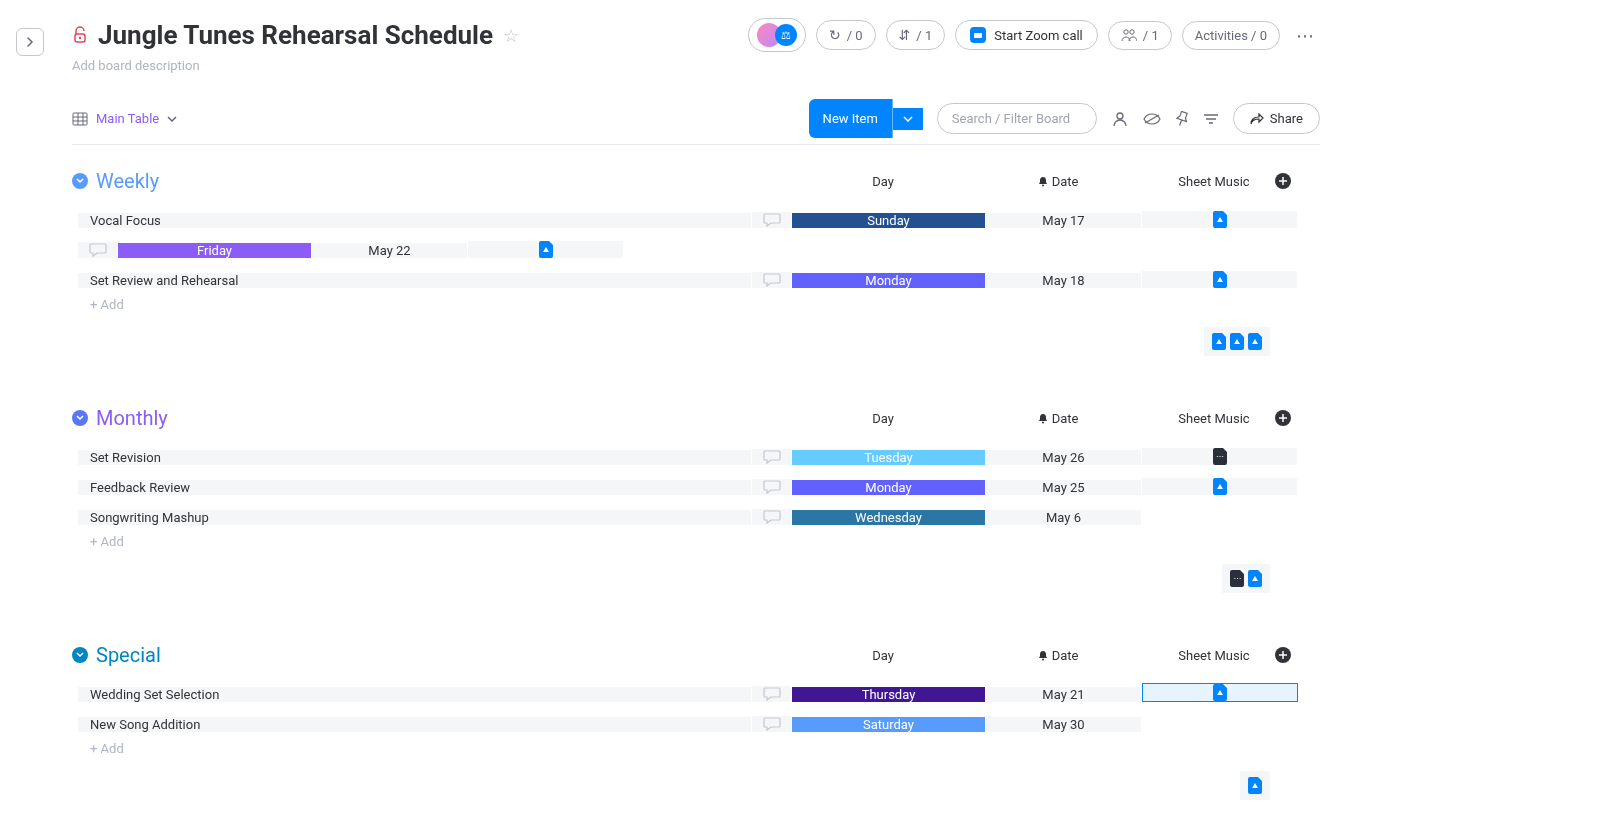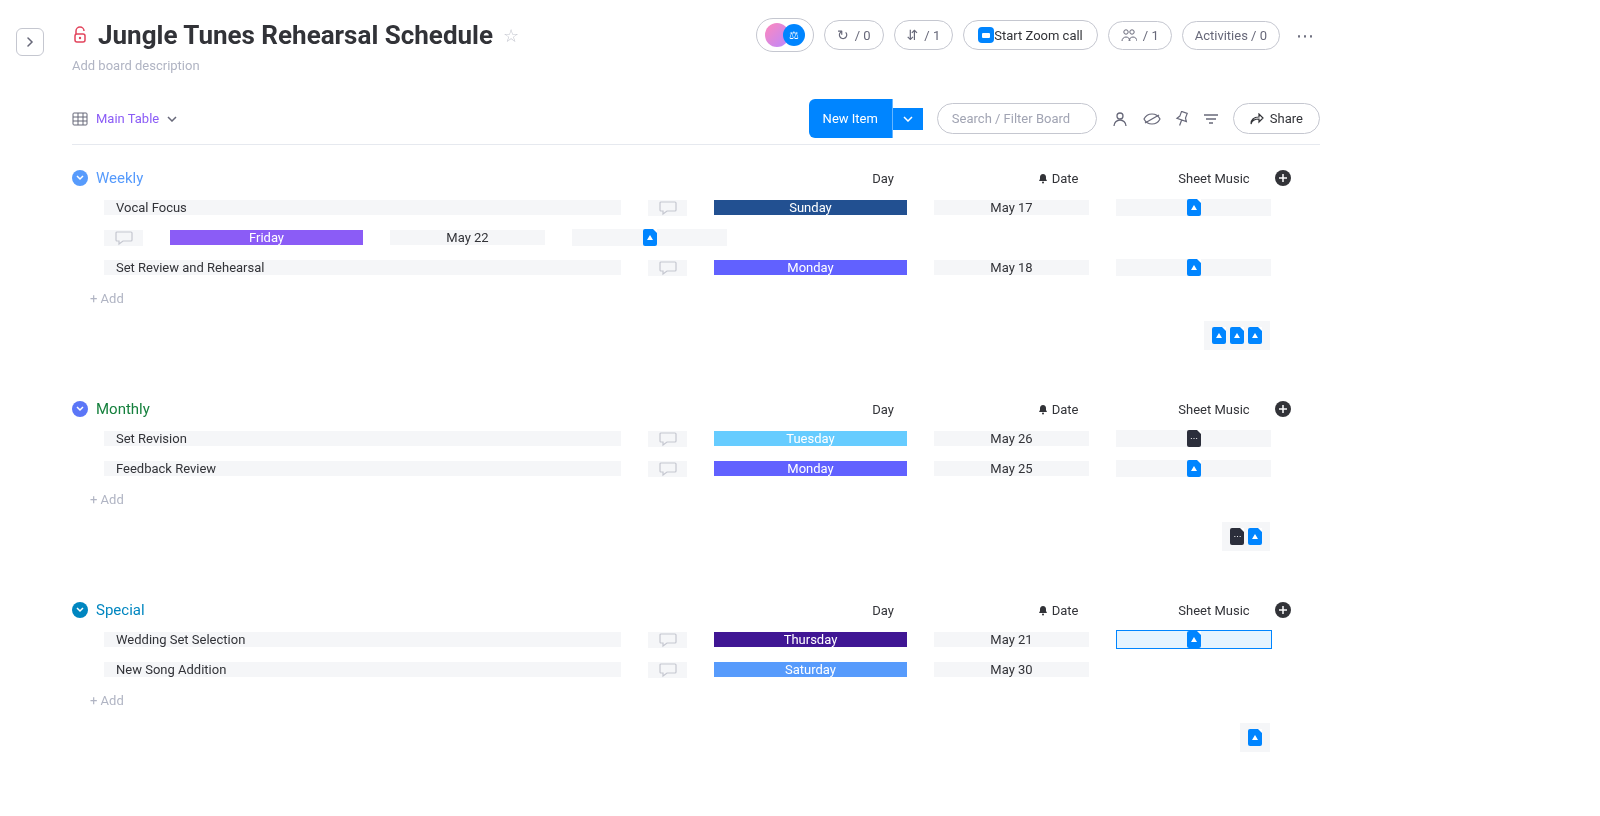--- a/index.html
+++ b/index.html
@@ -10,48 +10,48 @@
 .header { display: flex; align-items: center; gap: 10px; }
 .lock { color: #e2445c; font-size: 18px; }
 .title { font-size: 26px; font-weight: 700; }
 .star { color: #c5c7d0; font-size: 18px; cursor: pointer; }
 .header-right { margin-left: auto; display: flex; align-items: center; gap: 10px; }
 .avatar { width: 24px; height: 24px; border-radius: 50%; background: linear-gradient(135deg,#f8b,#b8f); display: inline-block; }
 .avatar-pair { display: flex; align-items: center; gap: -4px; border: 1px solid #c5c7d0; border-radius: 18px; padding: 4px 8px; }
 .avatar-pair .integ { width: 22px; height: 22px; border-radius: 50%; background: #0085ff; color: #fff; font-size: 11px; display: flex; align-items: center; justify-content: center; margin-left: -6px; }
 .pill { border: 1px solid #c5c7d0; border-radius: 18px; padding: 6px 12px; display: flex; align-items: center; gap: 6px; cursor: pointer; color: #676879; background: #fff; }
 .pill .ico { font-size: 14px; }
-.zoom-btn { border: 1px solid #c5c7d0; border-radius: 18px; padding: 6px 14px; display: flex; align-items: center; gap: 0; cursor: pointer; color: #323338; text-align: center; }
+.zoom-btn { border: 1px solid #c5c7d0; border-radius: 18px; padding: 6px 14px; display: flex; align-items: center; gap: 8px; cursor: pointer; color: #323338; text-align: center; }
 .zoom-ico { width: 16px; height: 16px; background: #0085ff; border-radius: 4px; display: flex; align-items: center; justify-content: center; }
 .zoom-ico::before { content: ""; width: 8px; height: 5px; background: #fff; border-radius: 1px; }
 .dots { font-size: 18px; color: #676879; cursor: pointer; padding: 4px 6px; }
 .desc { color: #b0b4c3; font-size: 13px; margin-top: 6px; }
 .toolbar { display: flex; align-items: center; margin-top: 26px; border-bottom: 1px solid #e6e9ef; padding-bottom: 6px; }
 .view-sel { display: flex; align-items: center; gap: 8px; cursor: pointer; color: #8b5cf6; }
 .view-sel .ico { color: #676879; }
 .toolbar-right { margin-left: auto; display: flex; align-items: center; gap: 14px; }
 .newitem { display: flex; align-items: center; border-radius: 6px; overflow: hidden; }
 .newitem .main-b { background: #0085ff; color: #fff; padding: 12px 14px; cursor: pointer; border-right: 1px solid rgba(255,255,255,.4); }
 .newitem .dd-b { background: #0085ff; color: #fff; padding: 8px 10px; cursor: pointer; }
 .search { border: 1px solid #c5c7d0; border-radius: 18px; padding: 7px 14px; width: 160px; color: #a1a4b3; cursor: text; }
 .tico { color: #676879; cursor: pointer; font-size: 16px; }
 .share-btn { border: 1px solid #c5c7d0; border-radius: 18px; padding: 7px 16px; display: flex; align-items: center; gap: 6px; cursor: pointer; }
 .content { padding-top: 24px; }
 .group { margin-bottom: 50px; }
 .ghead { display: flex; align-items: center; gap: 8px; margin-bottom: 6px; }
 .collapse { width: 16px; height: 16px; border-radius: 50%; display: flex; align-items: center; justify-content: center; color: #fff; font-size: 10px; cursor: pointer; }
-.gtitle { font-size: 15px; font-weight: 400; cursor: pointer; }
+.gtitle { font-size: 20px; font-weight: 400; cursor: pointer; }
 .cols { margin-left: auto; display: flex; align-items: center; padding-right: 28px; gap: 0; }
 .col-h { text-align: center; color: #323338; font-size: 13px; display: flex; align-items: center; justify-content: center; gap: 4px; }
 .col-day { width: 194px; }
 .col-date { width: 156px; }
 .col-sheet { width: 156px; }
 .addcol { position: absolute; right: 28px; width: 18px; height: 18px; color: #323338; cursor: pointer; }
 .addcol svg { display: block; }
-.row { display: flex; align-items: center; border-bottom: 1px solid #fff; height: 30px; position: relative; gap: 26px; }
+.row { display: flex; align-items: flex-end; border-bottom: 1px solid #fff; height: 30px; position: relative; }
 .rbar { width: 6px; }
 .rname { flex: 1; display: flex; align-items: center; padding-left: 12px; background: #f5f6f8; cursor: text; border-right: 1px solid #fff; }
 .rchat { width: 40px; background: #f5f6f8; display: flex; align-items: center; justify-content: center; color: #c5c7d0; cursor: pointer; border-right: 1px solid #fff; }
 .rday { width: 194px; display: flex; align-items: center; justify-content: center; color: #fff; font-size: 13px; cursor: pointer; border-right: 1px solid #fff; }
 .rdate { width: 156px; background: #f5f6f8; display: flex; align-items: center; justify-content: center; cursor: pointer; border-right: 1px solid #fff; }
 .rsheet { width: 156px; background: #f5f6f8; display: flex; align-items: center; justify-content: center; cursor: pointer; border-right: 1px solid #fff; }
 .rspacer { width: 22px; background: #f5f6f8; }
 .rsheet.sel { background: #e5f4ff; border: 1px solid #0085ff; }
 .fileico { width: 14px; height: 17px; border-radius: 2px 2px 2px 2px; display: flex; align-items: center; justify-content: center; position: relative; }
 .fileico.blue { background: #0085ff; }
@@ -291,21 +291,21 @@
             </div>
           </div>
         </div>
         <div class="group">
           <div class="ghead rowwrap">
             <div class="collapse" style="background: rgb(91, 118, 247);">
               <svg width="8" height="6" viewBox="0 0 8 6">
                 <path d="M1 1 L4 4 L7 1" stroke="#fff" stroke-width="1.5" fill="none"></path>
               </svg>
             </div>
-            <div class="gtitle" style="color: #15803d;">Monthly</div>
+            <div class="gtitle" style="color: #8b5cf6;">Monthly</div>
             <div class="cols">
               <div class="col-h col-day">
                 <span>Day</span>
               </div>
               <div class="col-h col-date">
                 <span>
                   <svg width="10" height="11" viewBox="0 0 10 11">
                     <path d="M5 1 C3 1 2 2.5 2 4 L2 6 L1 8 L9 8 L8 6 L8 4 C8 2.5 7 1 5 1 Z" fill="#323338"></path>
                     <circle cx="5" cy="9.5" r="1" fill="#323338"></circle>
                   </svg>
@@ -351,20 +351,33 @@
             </div>
             <div class="rday" style="background: rgb(97, 97, 255);">Monday</div>
             <div class="rdate">May 25</div>
             <div class="rsheet">
               <div class="fileico blue">
                 <div class="inner-tri"></div>
               </div>
             </div>
             <div class="rspacer"></div>
           </div>
+          <div class="row">
+            <div class="rbar" style="background: rgb(91, 118, 247);"></div>
+            <div class="rname">Songwriting Mashup</div>
+            <div class="rchat">
+              <svg width="18" height="16" viewBox="0 0 18 16">
+                <path d="M2 2 h14 a1 1 0 0 1 1 1 v7 a1 1 0 0 1 -1 1 h-8 l-4 3 v-3 h-2 a1 1 0 0 1 -1 -1 v-7 a1 1 0 0 1 1 -1 z" stroke="#c5c7d0" fill="none" stroke-width="1.2"></path>
+              </svg>
+            </div>
+            <div class="rday" style="background: rgb(43, 118, 165);">Wednesday</div>
+            <div class="rdate">May 6</div>
+            <div class="rsheet"></div>
+            <div class="rspacer"></div>
+          </div>
           <div class="addrow">
             <div class="abar" style="background: rgb(91, 118, 247);"></div>
             <div class="atxt">+ Add</div>
           </div>
           <div class="gfooter">
             <div class="tile">
               <div class="fileico dark">
                 <div class="inner-dots">⋯</div>
               </div>
               <div class="fileico blue">

